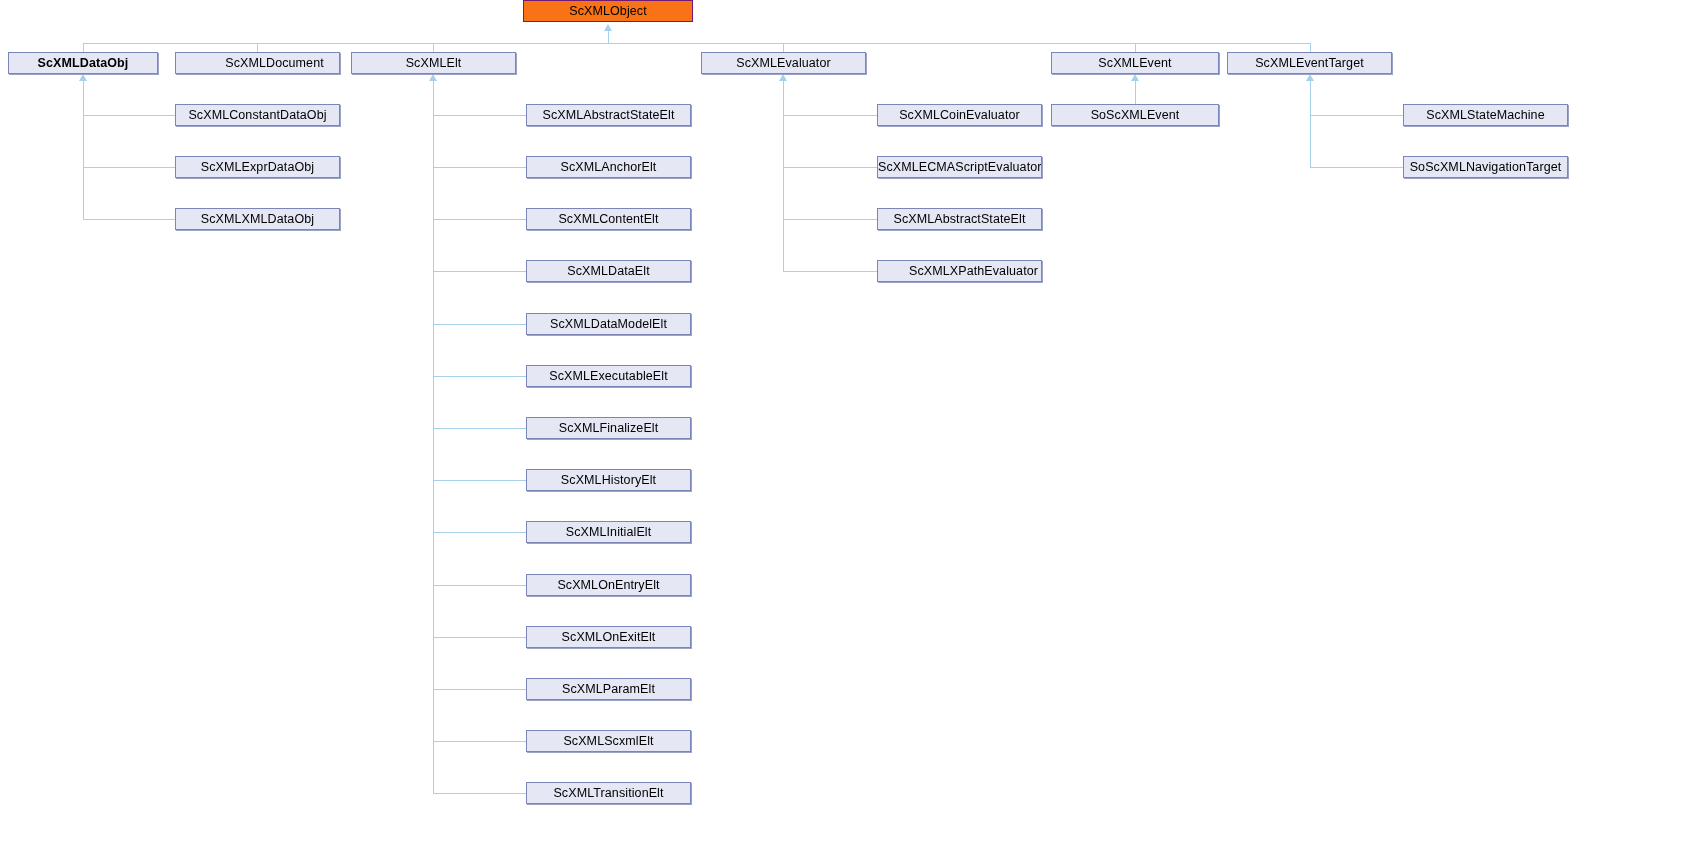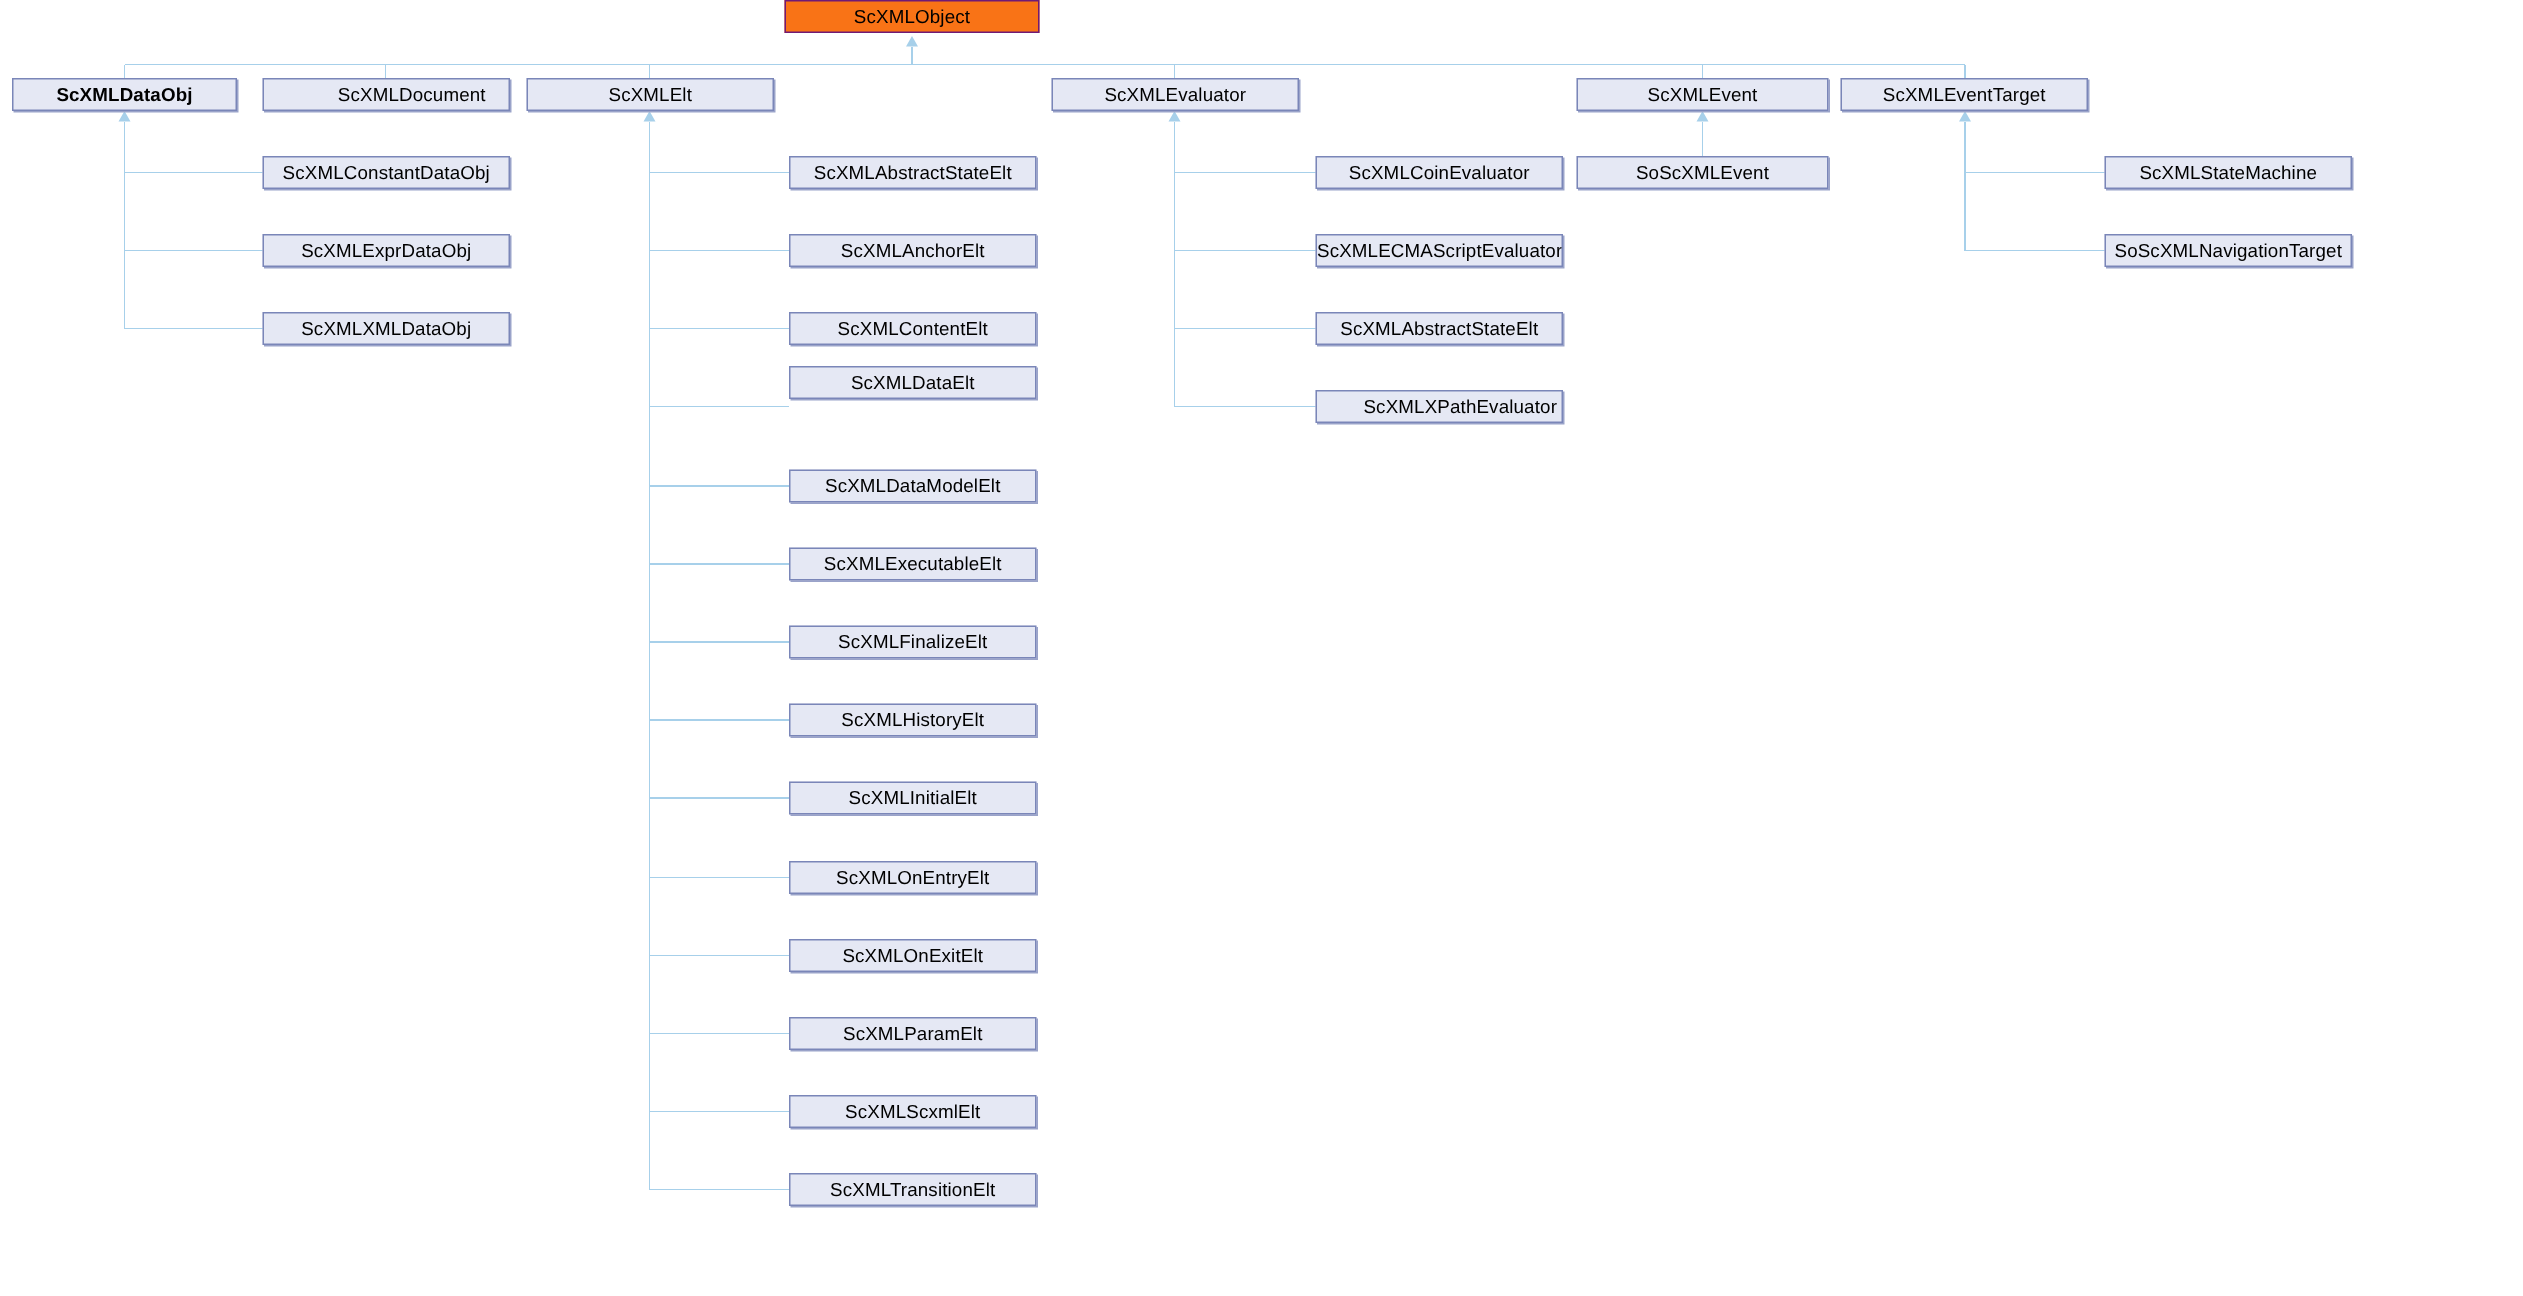--- a/index.html
+++ b/index.html
@@ -103,21 +103,21 @@
       <div class="node sub" title="ScXMLElt" style="left: 351px; top: 52px; width: 165px;">ScXMLElt</div>
       <div class="node sub" title="ScXMLEvaluator" style="left: 701px; top: 52px; width: 165px;">ScXMLEvaluator</div>
       <div class="node sub" title="ScXMLEvent" style="left: 1051px; top: 52px; width: 168px;">ScXMLEvent</div>
       <div class="node sub" title="ScXMLEventTarget" style="left: 1227px; top: 52px; width: 165px;">ScXMLEventTarget</div>
       <div class="node sub" title="ScXMLConstantDataObj" style="left: 175px; top: 104px; width: 165px;">ScXMLConstantDataObj</div>
       <div class="node sub" title="ScXMLExprDataObj" style="left: 175px; top: 156px; width: 165px;">ScXMLExprDataObj</div>
       <div class="node sub" title="ScXMLXMLDataObj" style="left: 175px; top: 208px; width: 165px;">ScXMLXMLDataObj</div>
       <div class="node sub" title="ScXMLAbstractStateElt" style="left: 526px; top: 104px; width: 165px;">ScXMLAbstractStateElt</div>
       <div class="node sub" title="ScXMLAnchorElt" style="left: 526px; top: 156px; width: 165px;">ScXMLAnchorElt</div>
       <div class="node sub" title="ScXMLContentElt" style="left: 526px; top: 208px; width: 165px;">ScXMLContentElt</div>
-      <div class="node sub" title="ScXMLDataElt" style="left: 526px; top: 244px; width: 165px;">ScXMLDataElt</div>
+      <div class="node sub" title="ScXMLDataElt" style="left: 526px; top: 260px; width: 165px;">ScXMLDataElt</div>
       <div class="node sub" title="ScXMLDataModelElt" style="left: 526px; top: 313px; width: 165px;">ScXMLDataModelElt</div>
       <div class="node sub" title="ScXMLExecutableElt" style="left: 526px; top: 365px; width: 165px;">ScXMLExecutableElt</div>
       <div class="node sub" title="ScXMLFinalizeElt" style="left: 526px; top: 417px; width: 165px;">ScXMLFinalizeElt</div>
       <div class="node sub" title="ScXMLHistoryElt" style="left: 526px; top: 469px; width: 165px;">ScXMLHistoryElt</div>
       <div class="node sub" title="ScXMLInitialElt" style="left: 526px; top: 521px; width: 165px;">ScXMLInitialElt</div>
       <div class="node sub" title="ScXMLOnEntryElt" style="left: 526px; top: 574px; width: 165px;">ScXMLOnEntryElt</div>
       <div class="node sub" title="ScXMLOnExitElt" style="left: 526px; top: 626px; width: 165px;">ScXMLOnExitElt</div>
       <div class="node sub" title="ScXMLParamElt" style="left: 526px; top: 678px; width: 165px;">ScXMLParamElt</div>
       <div class="node sub" title="ScXMLScxmlElt" style="left: 526px; top: 730px; width: 165px;">ScXMLScxmlElt</div>
       <div class="node sub" title="ScXMLTransitionElt" style="left: 526px; top: 782px; width: 165px;">ScXMLTransitionElt</div>

